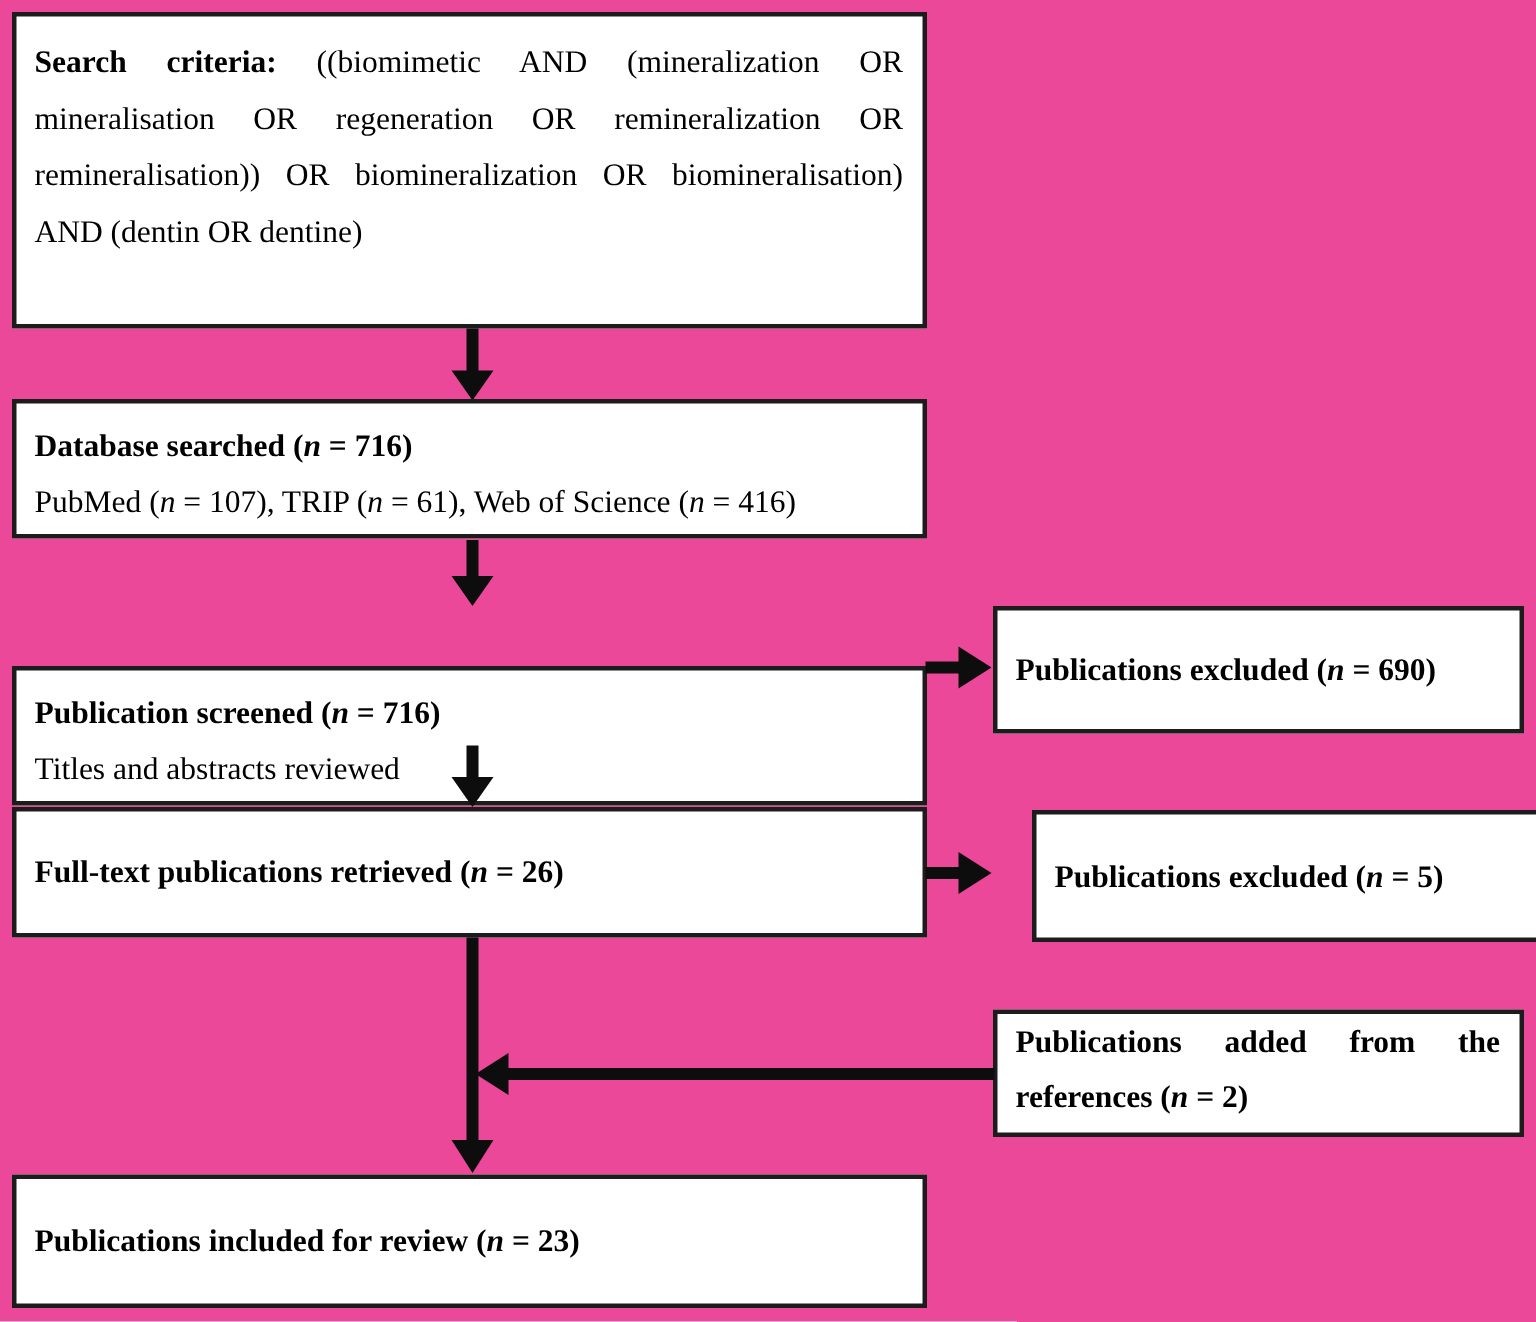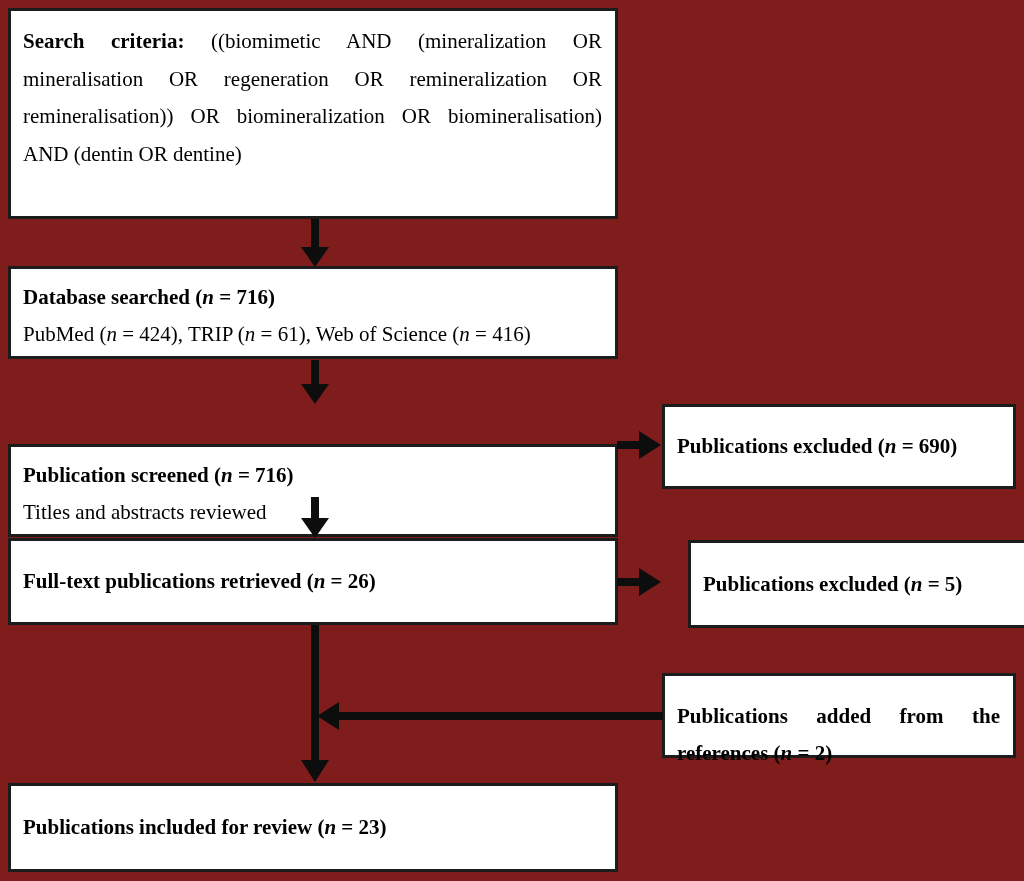--- a/index.html
+++ b/index.html
@@ -1,21 +1,21 @@
 <!DOCTYPE html>
 <html><head>
 <meta charset="utf-8">
 <style>
   * { margin: 0; padding: 0; box-sizing: border-box; }
   html, body { background: #ffffff; }
   .canvas {
     position: relative;
     width: 1024px;
     height: 881px;
-    background: #7f1d1d;
+    background: #ec4899;
     font-family: "Liberation Serif", "DejaVu Serif", serif;
     font-size: 21px;
     color: #000000;
     overflow: hidden;
   }
   .fbox {
     position: absolute;
     border: 3px solid #1c1c1c;
     background: #ffffff;
   }
@@ -24,21 +24,21 @@
   .bold { font-weight: bold; }
   .line { line-height: 37px; }
   .just { text-align: justify; }
   
   #box-search    { left: 8px;   top: 8px;   width: 610px; height: 211px; padding-top: 12px; line-height: 37.5px; }
   #box-database  { left: 8px;   top: 266px; width: 610px; height: 93px; }
   #box-screened  { left: 8px;   top: 404px; width: 610px; height: 93px; margin-top: 40px; }
   #rbox-excl690  { left: 662px; top: 404px; width: 354px; height: 85px; }
   #box-fulltext  { left: 8px;   top: 538px; width: 610px; height: 87px; }
   #rbox-excl5    { left: 688px; top: 540px; width: 354px; height: 88px; }
-  #rbox-refs     { left: 662px; top: 673px; width: 354px; height: 85px; padding-top: 22px; }
+  #rbox-refs     { left: 662px; top: 673px; width: 354px; height: 85px; padding-top: 0; }
   #box-included  { left: 8px;   top: 783px; width: 610px; height: 89px; }
   
   .shaft-v { position: absolute; width: 8px; background: #0d0d0d; }
   .shaft-h { position: absolute; height: 8px; background: #0d0d0d; }
   .head-down {
     position: absolute; width: 0; height: 0;
     border-left: 14px solid transparent; border-right: 14px solid transparent;
     border-top: 20px solid #0d0d0d;
   }
   .head-right {
@@ -62,21 +62,21 @@
     <span> <span>((biomimetic AND (mineralization OR mineralisation OR regeneration OR remineralization OR remineralisation)) OR biomineralization OR biomineralisation) AND (dentin OR dentine)</span></span>
   </div>
 
   <div>
     <div class="shaft-v" style="left:311px; top:219px; height:30px;"></div>
     <div class="head-down" style="left:301px; top:247px;"></div>
   </div>
 
   <div class="fbox pad" id="box-database">
     <div class="line bold"><span>Database searched (</span><span style="font-style: italic;">n</span><span> = 716)</span></div>
-    <div class="line"><span>PubMed (</span><span style="font-style: italic;">n</span><span> = 424), TRIP (</span><span style="font-style: italic;">n</span><span> = 61), Web of Science (</span><span style="font-style: italic;">n</span><span> = 416)</span></div>
+    <div class="line"><span>PubMed (</span><span style="font-style: italic;">n</span><span> = 107), TRIP (</span><span style="font-style: italic;">n</span><span> = 61), Web of Science (</span><span style="font-style: italic;">n</span><span> = 416)</span></div>
   </div>
 
   <div>
     <div class="shaft-v" style="left:311px; top:360px; height:26px;"></div>
     <div class="head-down" style="left:301px; top:384px;"></div>
   </div>
 
   <div class="fbox pad" id="box-screened">
     <div class="line bold"><span>Publication screened (</span><span style="font-style: italic;">n</span><span> = 716)</span></div>
     <div class="line">Titles and abstracts reviewed</div>

